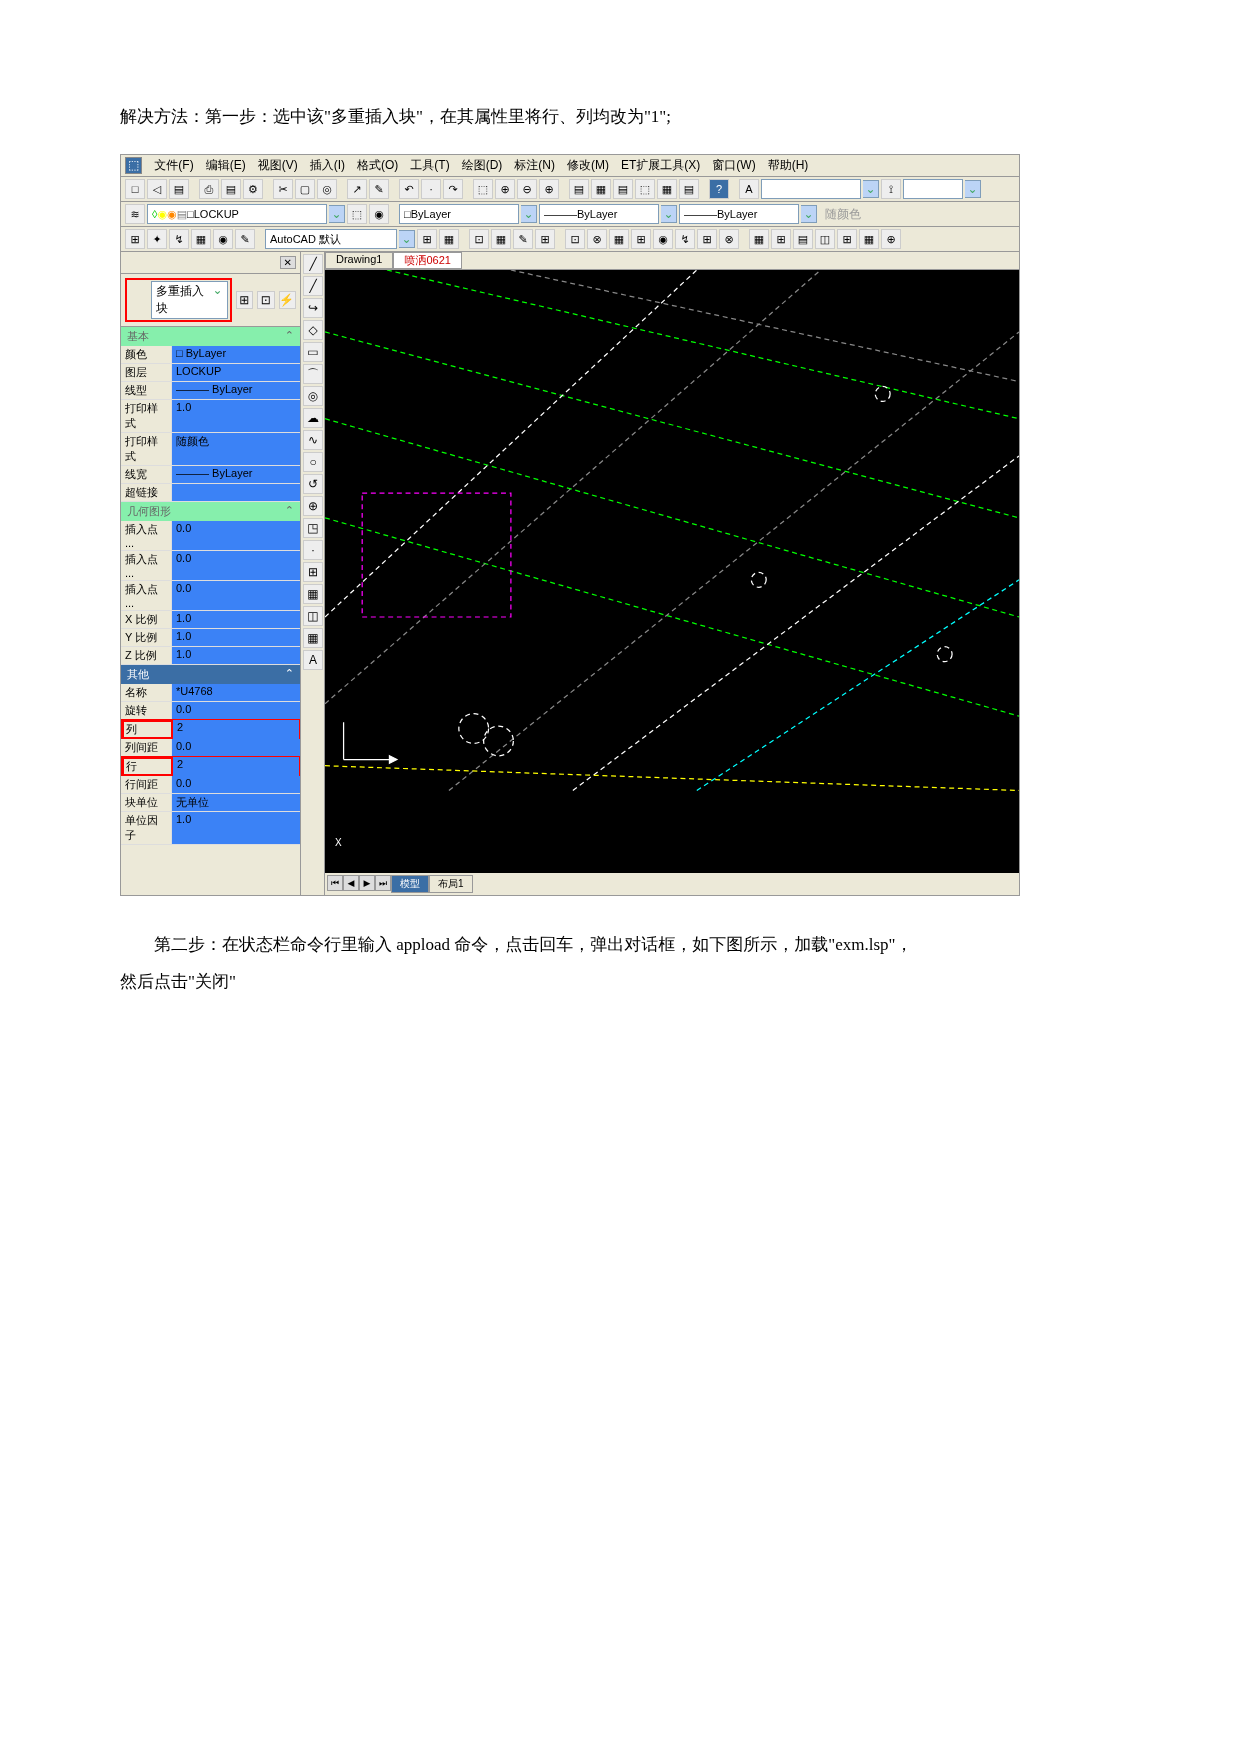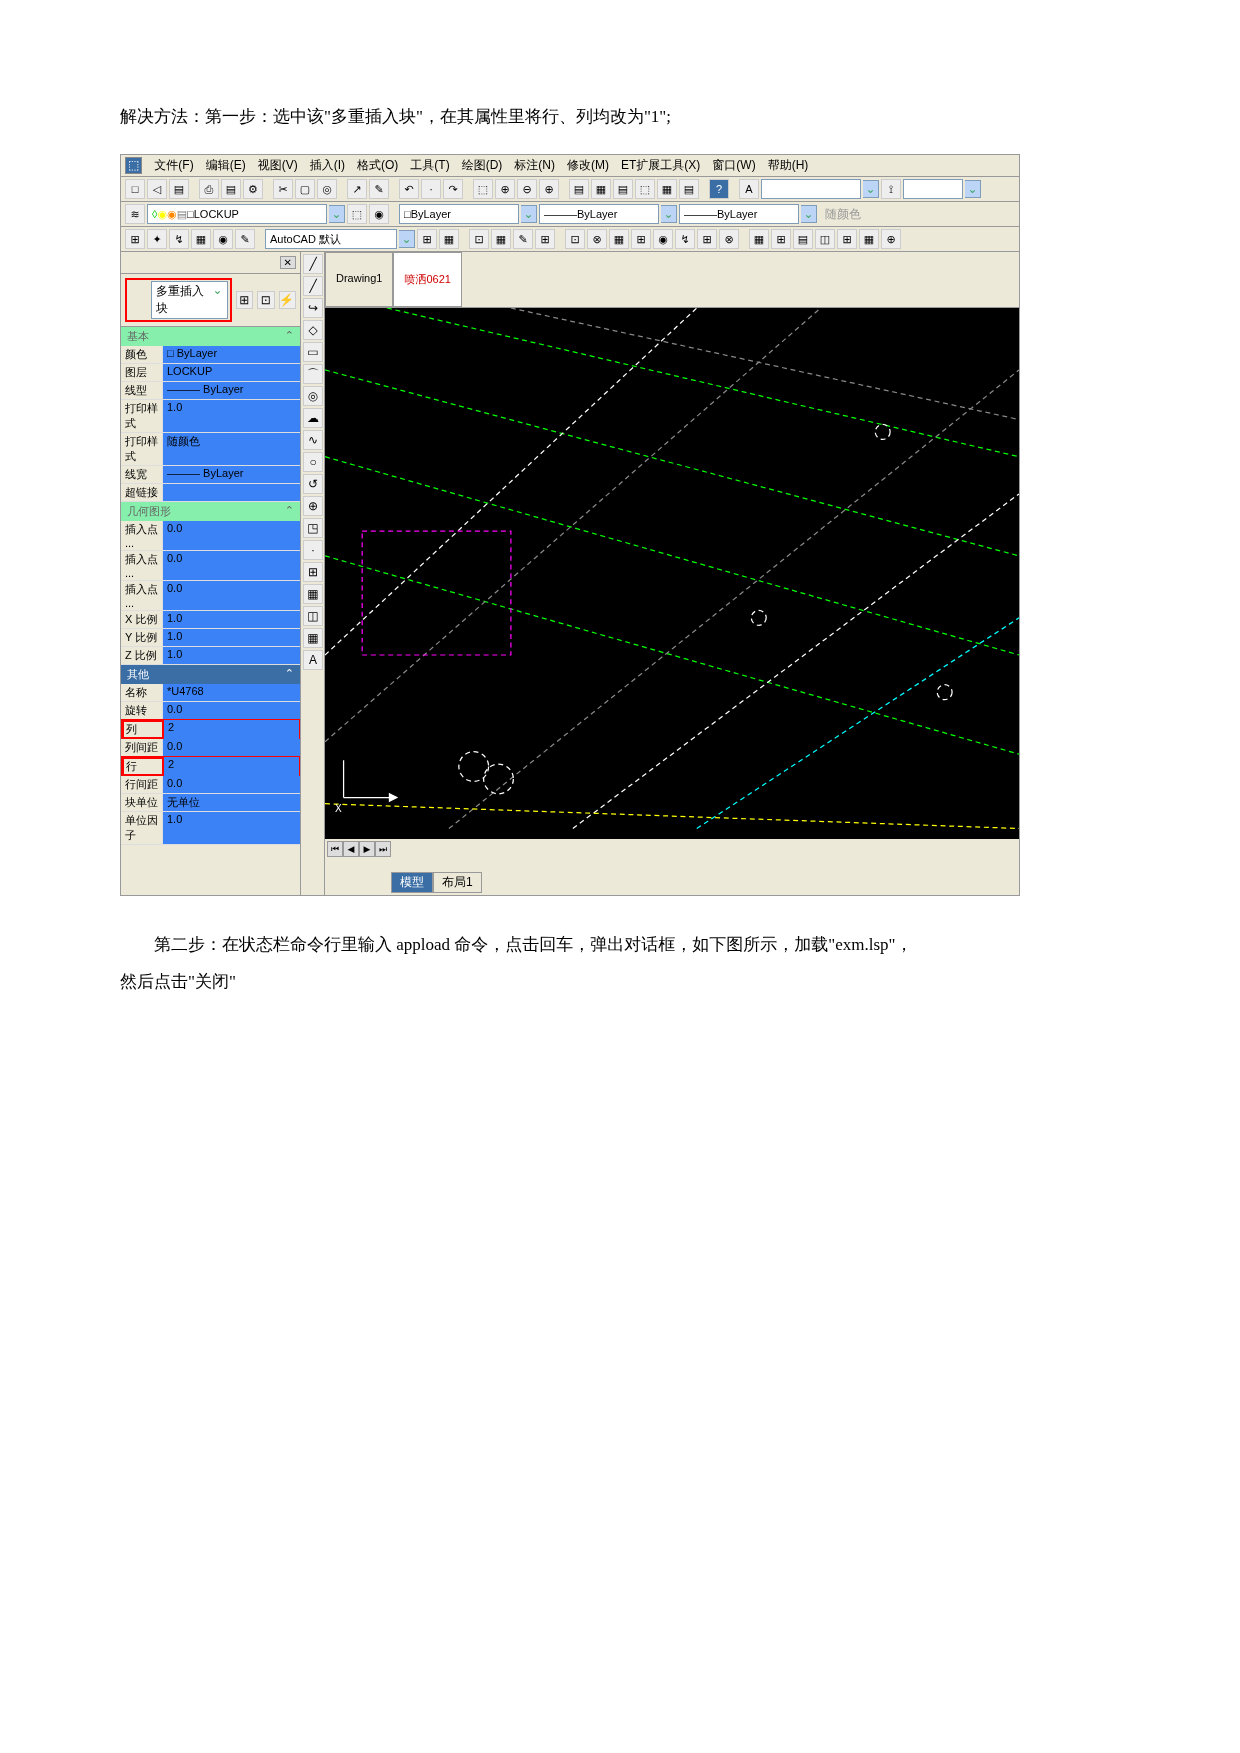--- a/index.html
+++ b/index.html
@@ -31,40 +31,40 @@
     
     .props-panel { width: 180px; background: #ece9d8; border-right: 1px solid #999; }
     .props-header { display: flex; padding: 4px; align-items: center; gap: 4px; border-bottom: 1px solid #999; }
     .props-header .sel { border: 2px solid red; padding: 1px 2px; }
     .props-header .combo-box { background: #fff; border: 1px solid #7f9db9; padding: 1px 4px; flex: 1; display: flex; justify-content: space-between; margin-left: 22px; }
     .props-header .small-btn { width: 18px; height: 18px; border: 1px solid #ccc; background: #eee; display: inline-flex; align-items: center; justify-content: center; }
     
     .section-header { background: #86efac; color: #666; padding: 2px 6px; display: flex; justify-content: space-between; font-size: 11px; }
     .section-header.dark { background: #3b6ea5; color: #fff; text-align: right; }
     .prop-row { display: flex; border-bottom: 1px solid #ddd; font-size: 11px; }
-    .prop-row .label { width: 42px; padding: 1px 4px; background: #ece9d8; border-right: 1px solid #ddd; }
+    .prop-row .label { width: 51px; padding: 1px 4px; background: #ece9d8; border-right: 1px solid #ddd; }
     .prop-row .value { flex: 1; padding: 1px 4px; background: #3b82f6; }
     .prop-row.highlight .label { border: 2px solid red; padding: 0 2px; }
     .prop-row.highlight { border: 1px solid red; margin: -1px 0; }
     
     
     .vtoolbar { width: 24px; background: #ece9d8; border-right: 1px solid #999; display: flex; flex-direction: column; padding: 2px; gap: 2px; }
     .vtoolbar .vbtn { width: 20px; height: 20px; border: 1px solid #ccc; background: #eee; display: flex; align-items: center; justify-content: center; font-size: 12px; }
     
     
     .drawarea { flex: 1; display: flex; flex-direction: column; }
     .tabs { display: flex; background: #ece9d8; border-bottom: 1px solid #999; }
-    .tab { padding: 19px 10px; border: 1px solid #999; background: #ece9d8; font-size: 11px; }
+    .tab { padding: 0 10px; border: 1px solid #999; background: #ece9d8; font-size: 11px; }
     .tab.active { background: #fff; color: #c00; }
     .canvas { flex: 1; background: #000; position: relative; height: 420px; overflow: hidden; }
     .canvas-lines { position: absolute; inset: 0; }
     .axis { position: absolute; left: 10px; bottom: 25px; color: #fff; font-size: 10px; }
     .bottom-tabs { display: flex; background: #ece9d8; padding: 2px; }
     .bottom-tabs .nav { width: 16px; height: 16px; border: 1px solid #999; background: #ddd; display: flex; align-items: center; justify-content: center; font-size: 9px; }
-    .bottom-tabs .btab { padding: 1px 8px; border: 1px solid #999; font-size: 12px; margin-top: 31px; }
+    .bottom-tabs .btab { padding: 1px 8px; border: 1px solid #999; font-size: 10px; }
     .bottom-tabs .btab.active { background: #3b6ea5; color: #fff; }
     
     .close-x { margin-left: auto; border: 1px solid #999; padding: 0 3px; background: #ddd; font-size: 10px; }
     
     .step2 { font-size: 17px; line-height: 2.2; margin-top: 30px; text-indent: 2em; }
     .step2b { font-size: 17px; line-height: 2.2; }
   </style>
 </head>
 <body>
 

